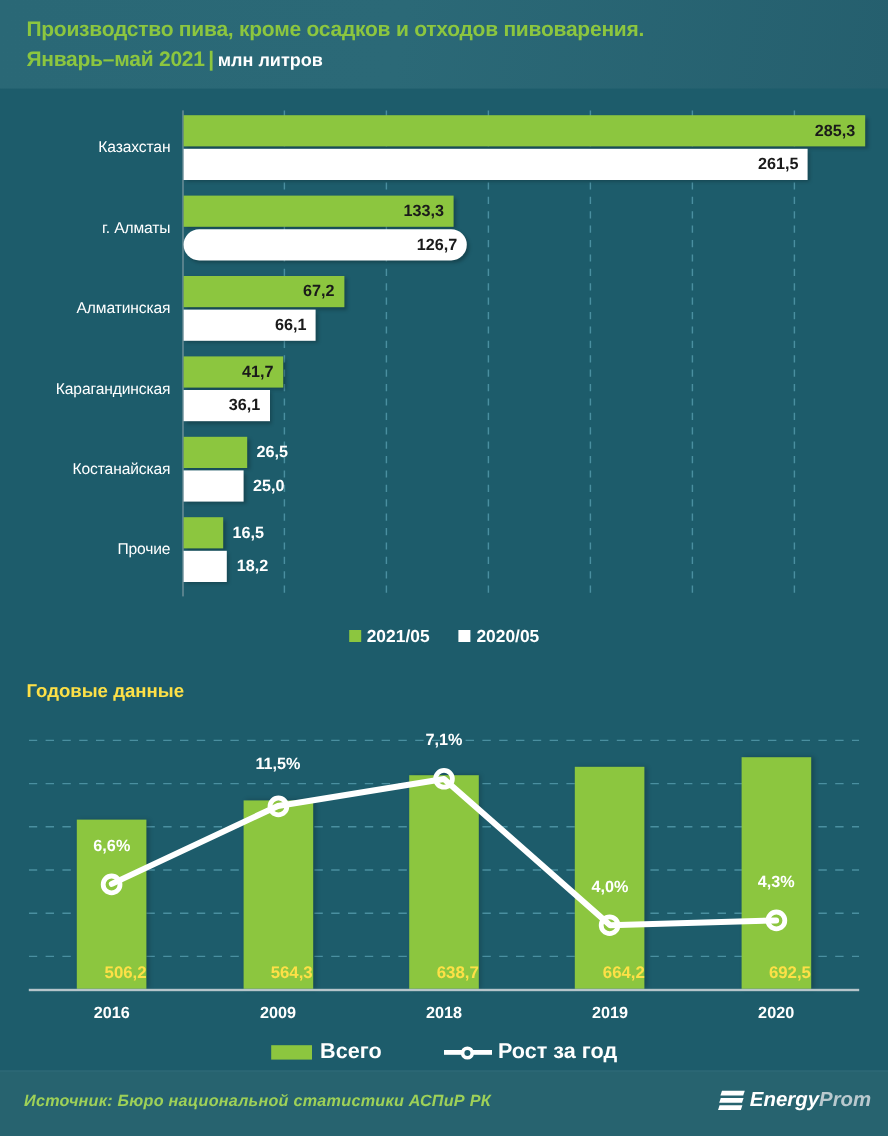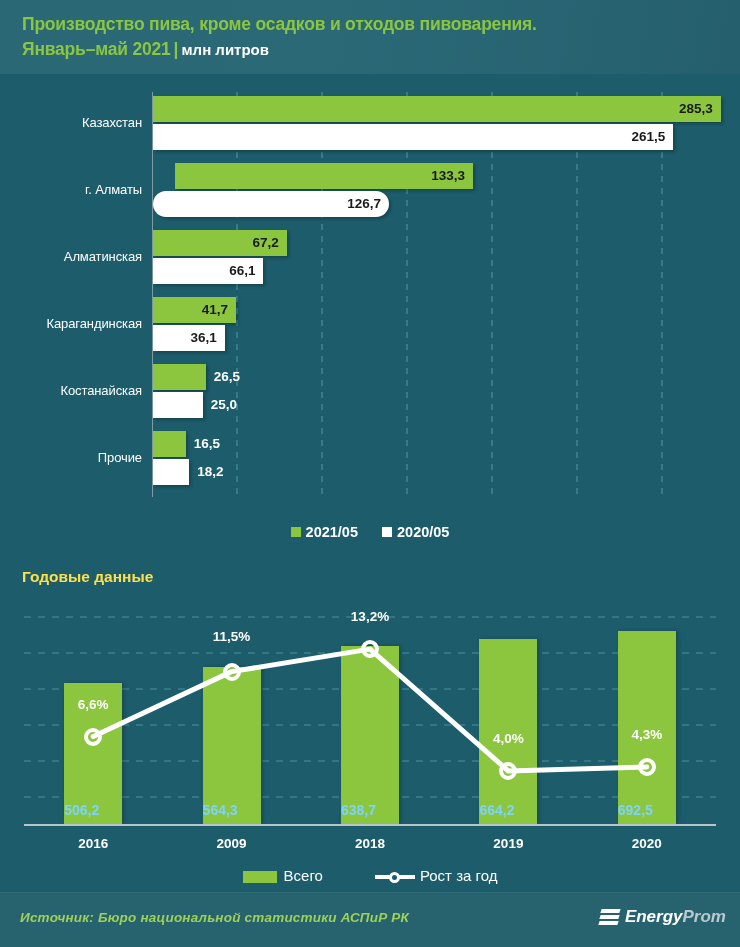--- a/index.html
+++ b/index.html
@@ -164,22 +164,22 @@
     position: absolute;
     bottom: 0;
     width: 58px;
     background: #8cc63f;
     box-shadow: 2px 0 4px rgba(0,0,0,0.22);
   }
   .cc-barval {
     position: absolute;
     bottom: 6px;
     width: 58px;
-    text-align: left;
-    color: #7dd3fc;
+    text-align: right;
+    color: #fde047;
     font-size: 14px;
     font-weight: bold;
   }
   .cc-pctlabel {
     position: absolute;
     color: #ffffff;
     font-size: 13.5px;
     font-weight: bold;
     text-align: center;
     width: 58px;
@@ -214,22 +214,22 @@
     position: absolute;
     left: 0; top: 262px;
     width: 740px;
     text-align: center;
     white-space: nowrap;
   }
   .cc-lg-item {
     display: inline-block;
     margin: 0 26px;
     color: #ffffff;
-    font-size: 15px;
-    font-weight: normal;
+    font-size: 18px;
+    font-weight: bold;
     vertical-align: middle;
   }
   .cc-lg-rect {
     display: inline-block;
     width: 34px; height: 12px;
     background: #8cc63f;
     margin-right: 7px;
     vertical-align: middle;
   }
   .cc-lg-line {
@@ -342,21 +342,21 @@
             <div class="bc-label">Казахстан</div>
             <div class="bc-bar cur" style="width: 567.747px;">
               <span class="bc-val inside">285,3</span>
             </div>
             <div class="bc-bar prv" style="width: 520.385px;">
               <span class="bc-val inside">261,5</span>
             </div>
           </div>
           <div class="bc-row" style="top: 89px;">
             <div class="bc-label">г. Алматы</div>
-            <div class="bc-bar cur" style="width: 298px; margin-left: 22px;">
+            <div class="bc-bar cur" style="width: 225px;">
               <span class="bc-val inside">133,3</span>
             </div>
             <div class="bc-bar prv" style="width: 236px; border-radius: 13px;">
               <span class="bc-val inside">126,7</span>
             </div>
           </div>
           <div class="bc-row" style="top: 156px;">
             <div class="bc-label">Алматинская</div>
             <div class="bc-bar cur" style="width: 133.728px;">
               <span class="bc-val inside">67,2</span>
@@ -425,21 +425,21 @@
         <div class="cc-points">
             <div style="position: absolute; left: 60.2px; top: 115.55px; width: 18px; height: 18px; border-radius: 50%; background: transparent; border: 4px solid rgb(255, 255, 255);"></div>
             <div style="position: absolute; left: 198.6px; top: 50.625px; width: 18px; height: 18px; border-radius: 50%; background: transparent; border: 4px solid rgb(255, 255, 255);"></div>
             <div style="position: absolute; left: 337px; top: 28.1px; width: 18px; height: 18px; border-radius: 50%; background: transparent; border: 4px solid rgb(255, 255, 255);"></div>
             <div style="position: absolute; left: 475.4px; top: 150px; width: 18px; height: 18px; border-radius: 50%; background: transparent; border: 4px solid rgb(255, 255, 255);"></div>
             <div style="position: absolute; left: 613.8px; top: 146.025px; width: 18px; height: 18px; border-radius: 50%; background: transparent; border: 4px solid rgb(255, 255, 255);"></div>
           </div>
         <div class="cc-labels">
             <div class="cc-pctlabel" style="left: 40.2px; top: 84.55px;">6,6%</div>
             <div class="cc-pctlabel" style="left: 178.6px; top: 17px;">11,5%</div>
-            <div class="cc-pctlabel" style="left: 317px; top: -2.9px;">13,2%</div>
+            <div class="cc-pctlabel" style="left: 317px; top: -2.9px;">7,1%</div>
             <div class="cc-pctlabel" style="left: 455.4px; top: 119px;">4,0%</div>
             <div class="cc-pctlabel" style="left: 593.8px; top: 115.025px;">4,3%</div>
           </div>
       </div>
       <div class="cc-baseline"></div>
       <div class="cc-xlabels">
           <div class="cc-xlabel" style="left: 14.2px;">2016</div>
           <div class="cc-xlabel" style="left: 152.6px;">2009</div>
           <div class="cc-xlabel" style="left: 291px;">2018</div>
           <div class="cc-xlabel" style="left: 429.4px;">2019</div>

